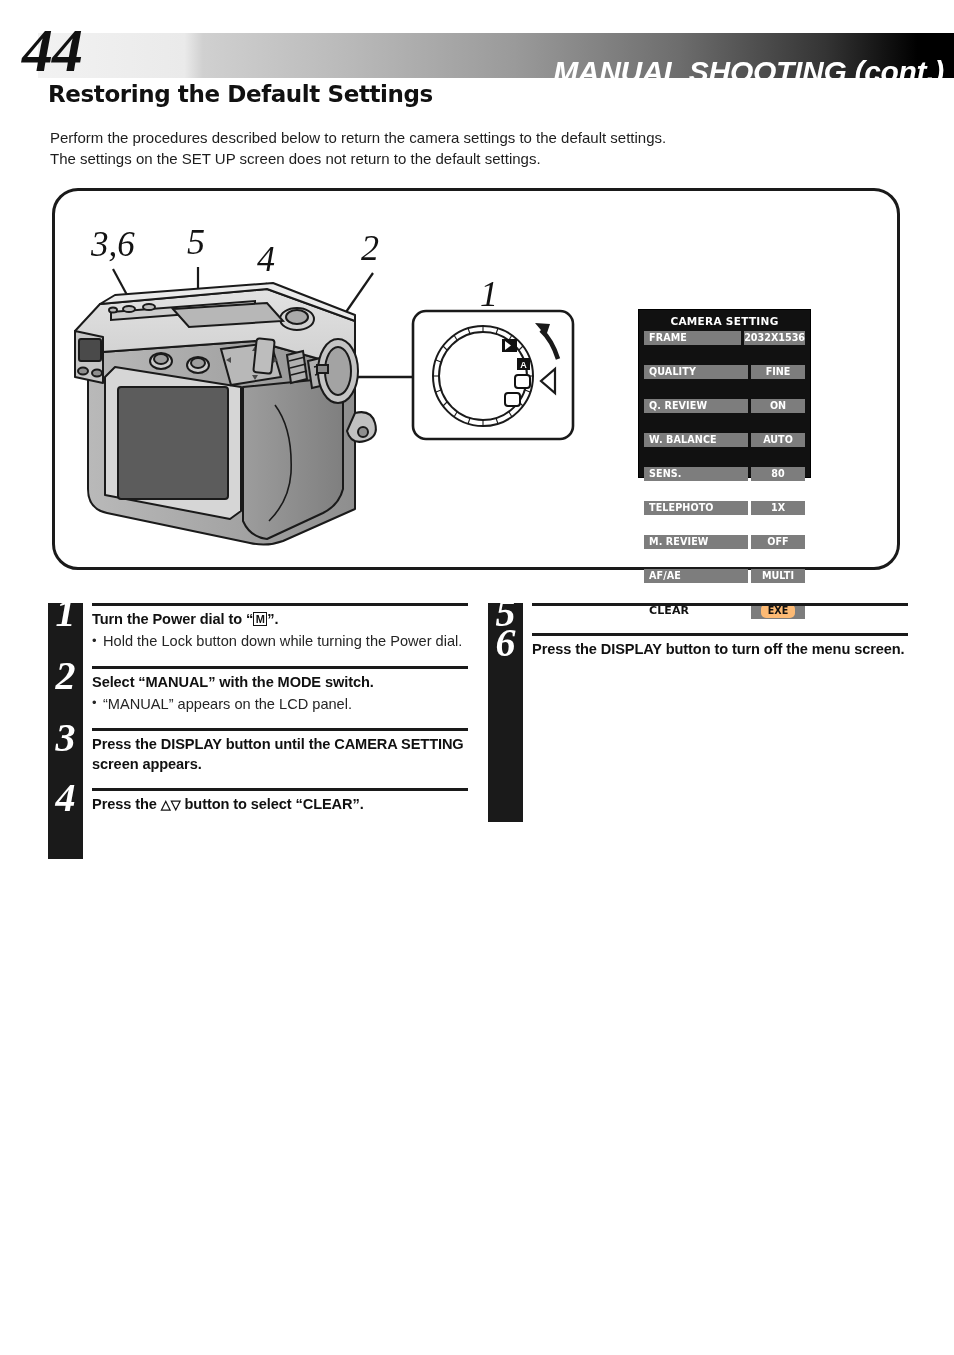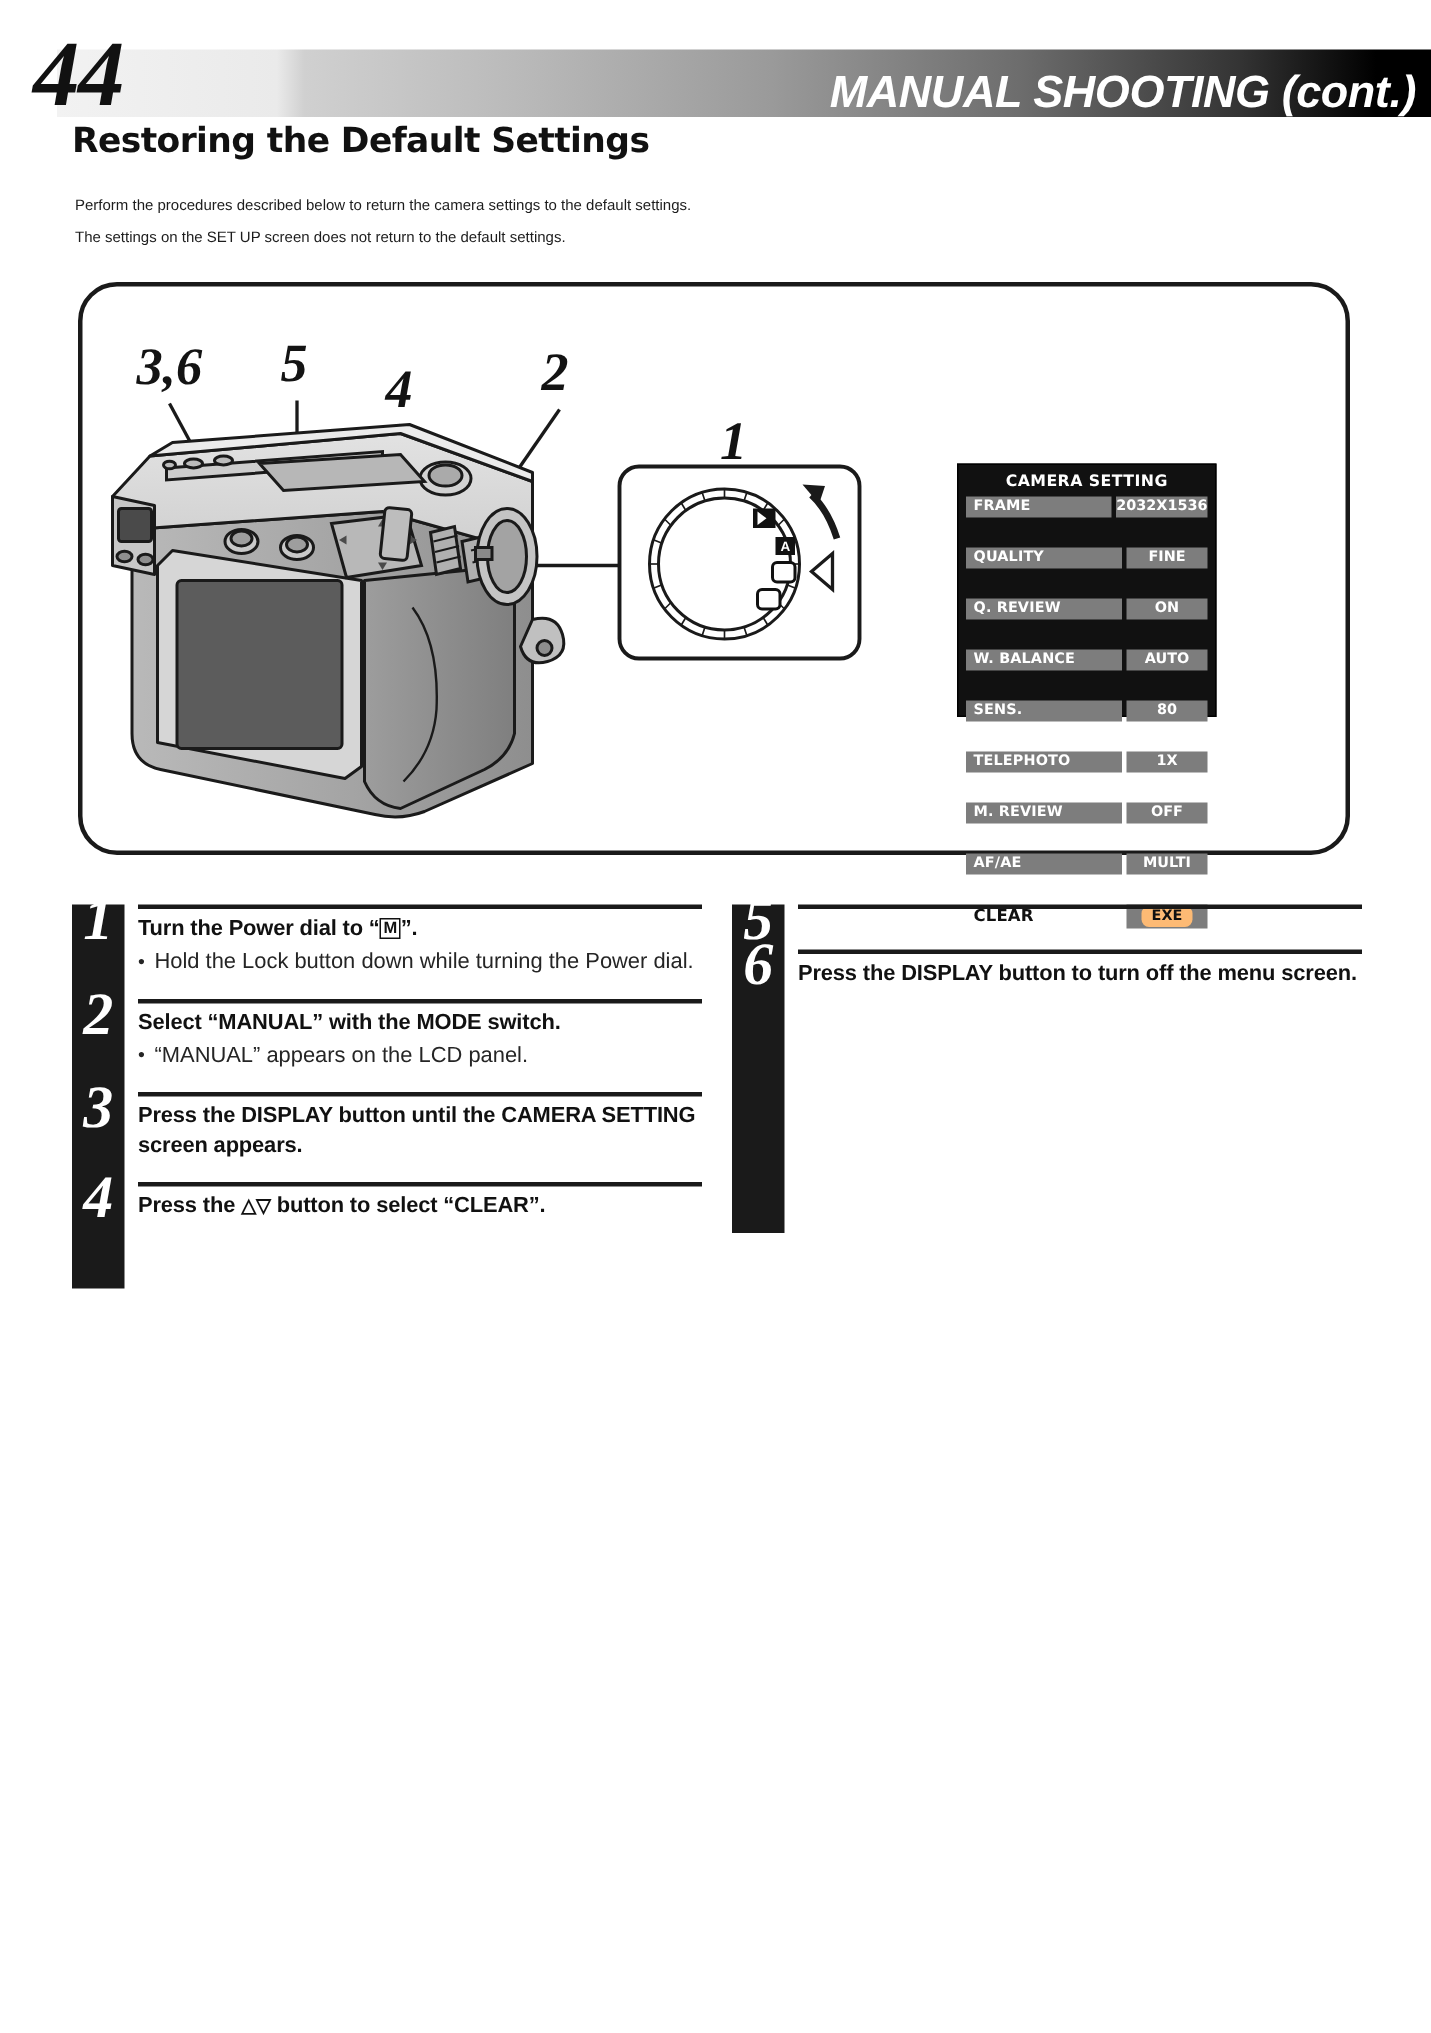--- a/index.html
+++ b/index.html
@@ -45,21 +45,21 @@
     font-weight: bold;
     font-size: 62px;
     line-height: 62px;
     color: #111111;
     letter-spacing: -1px;
     z-index: 3;
   }
   #header-title {
     position: absolute;
     right: 10px;
-    top: 8px;
+    top: 18px;
     font-family: "Liberation Sans", sans-serif;
     font-style: italic;
     font-weight: bold;
     font-size: 30px;
     line-height: 41px;
     color: #ffffff;
     letter-spacing: -0.3px;
     white-space: nowrap;
     z-index: 3;
   }
@@ -75,21 +75,21 @@
     line-height: 28px;
     letter-spacing: -0.4px;
     color: #111111;
   }
   #intro {
     position: absolute;
     left: 50px;
     top: 127px;
     width: 740px;
     font-family: "Liberation Sans", sans-serif;
-    font-size: 10px;
+    font-size: 15px;
     line-height: 21px;
     color: #1d1d1d;
   }
   #intro div { white-space: nowrap; }
 
   
   #diagram-panel {
     position: absolute;
     left: 52px;
     top: 188px;
@@ -98,21 +98,21 @@
     border: 3.5px solid #1a1a1a;
     border-radius: 26px;
     box-sizing: border-box;
     background: #ffffff;
   }
 
   .callout-num {
     position: absolute;
     font-family: "Liberation Serif", serif;
     font-style: italic;
-    font-weight: bold;
+    font-weight: normal;
     font-size: 36px;
     line-height: 36px;
     color: #131313;
   }
   #callout-36 { left: 36px; top: 36px; font-size: 35px; }
   #callout-5  { left: 132px; top: 33px; }
   #callout-4  { left: 202px; top: 50px; }
   #callout-2  { left: 306px; top: 39px; }
   #callout-1  { left: 425px; top: 85px; }
 

